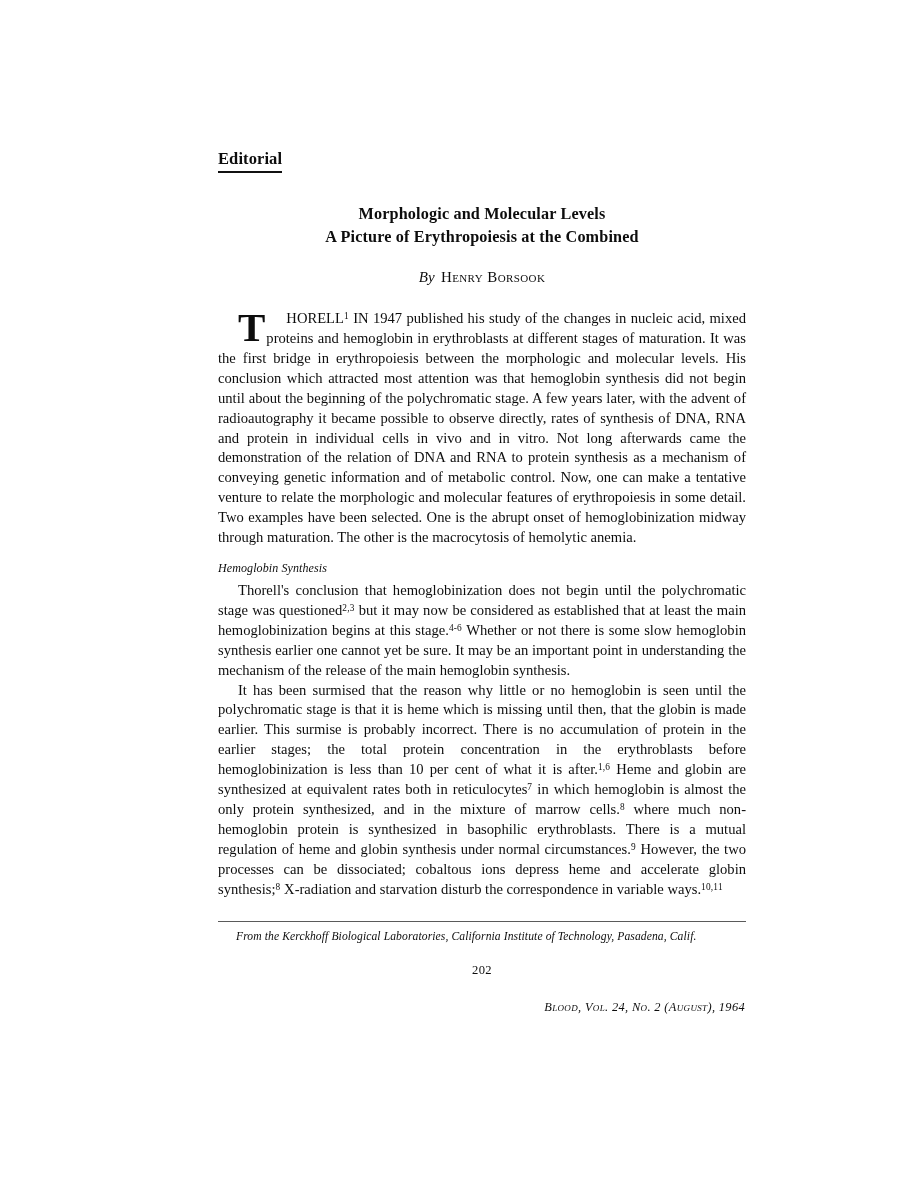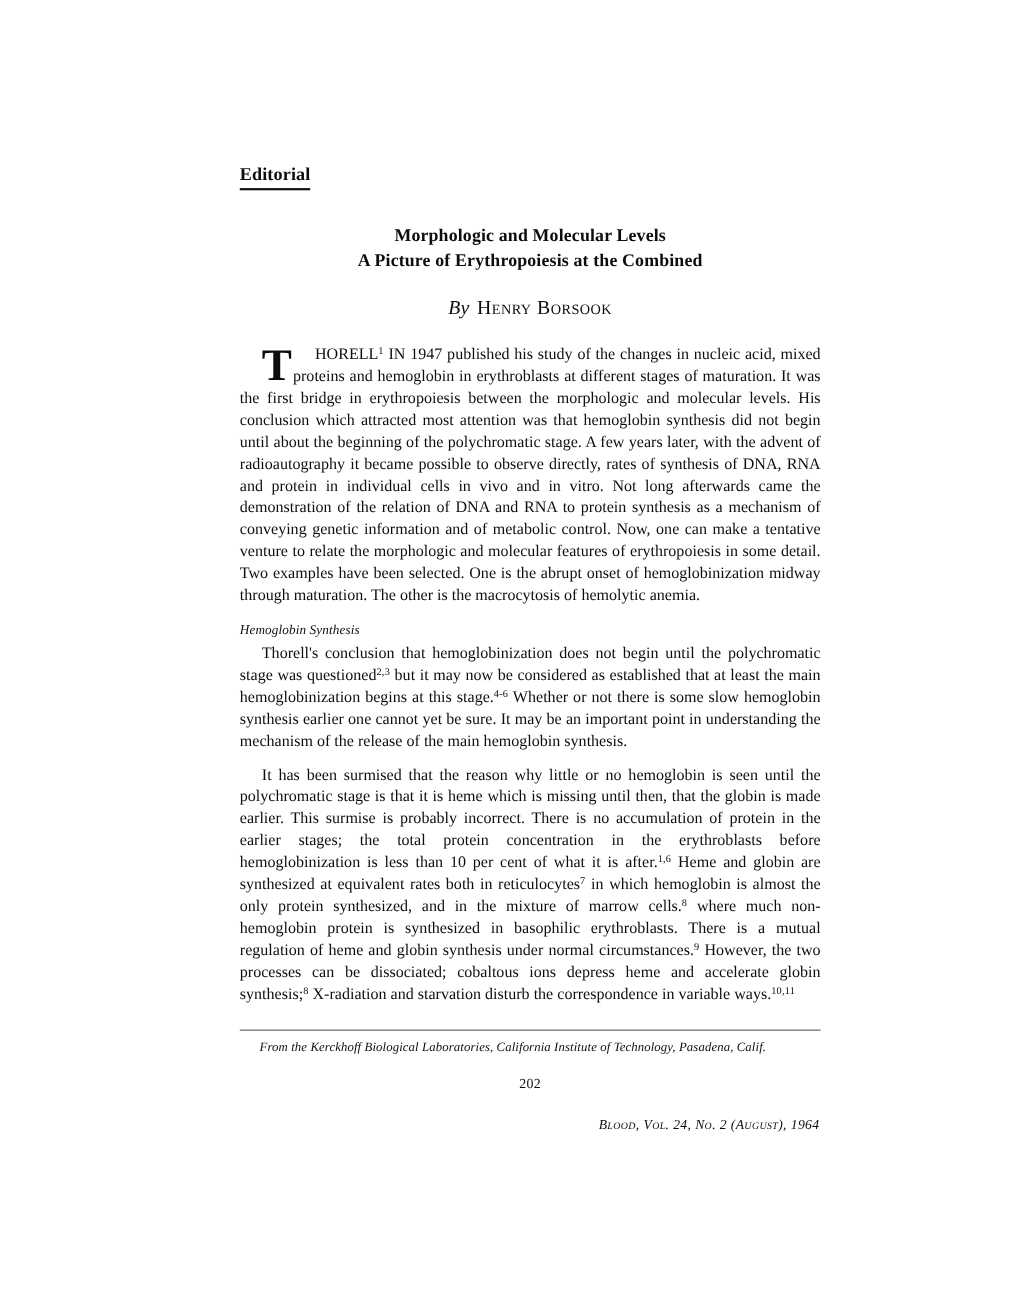--- a/index.html
+++ b/index.html
@@ -44,21 +44,21 @@
     font-weight: bold;
     line-height: 1.42;
     letter-spacing: 0.15px;
     margin: 0 14px 20px 14px;
   }
   .title-line { display: block; }
 
   
   .byline {
     text-align: center;
-    font-size: 18px;
+    font-size: 15px;
     margin-bottom: 23px;
     letter-spacing: 0.2px;
   }
   .byline .by {
     font-style: italic;
   }
   .byline .author {
     font-variant: small-caps;
     letter-spacing: 0.4px;
     padding-left: 2px;
@@ -67,21 +67,21 @@
   
   p.body {
     font-size: 14.6px;
     line-height: 1.365;
     text-align: justify;
     text-justify: inter-word;
     margin: 0;
     text-indent: 20px;
     hyphens: manual;
   }
-  p.body + p.body { margin-top: 11px; }
+  p.body + p.body { margin-top: 0; }
 
   .first-par {
     text-indent: 0;
   }
   
   .dropcap {
     float: left;
     font-size: 41px;
     line-height: 0.82;
     font-weight: bold;

